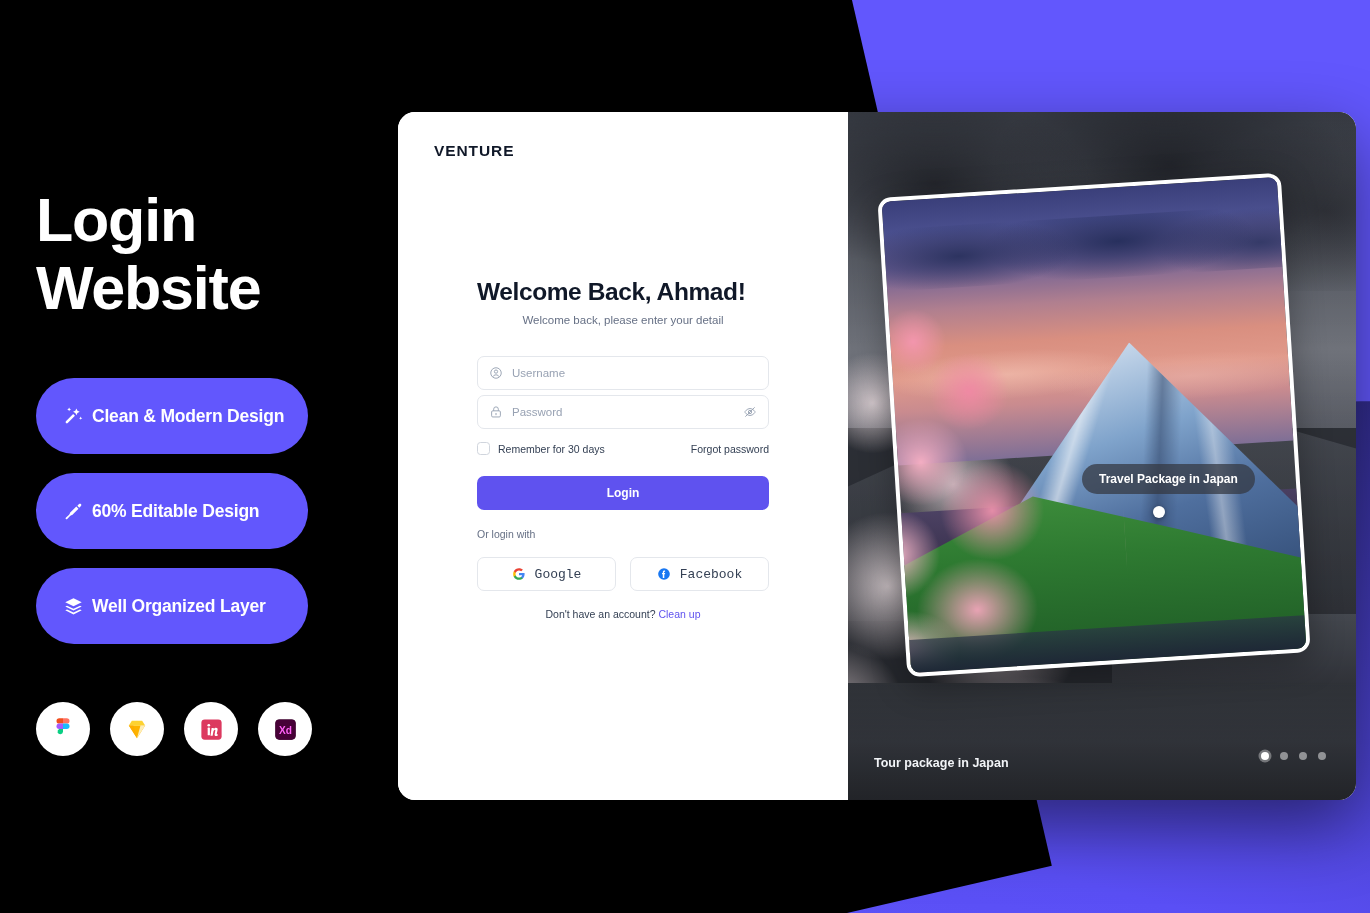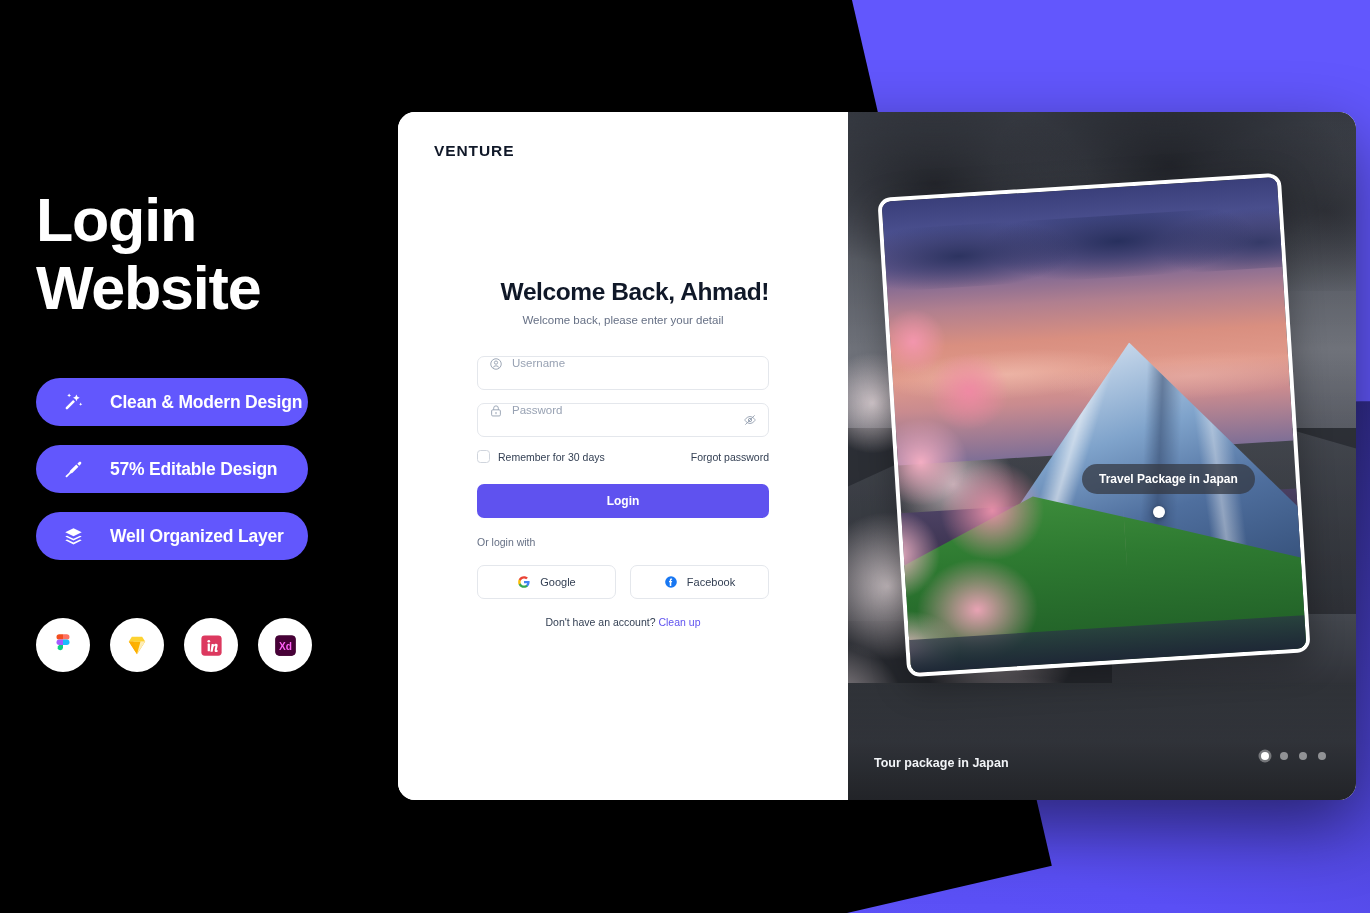--- a/index.html
+++ b/index.html
@@ -93,24 +93,24 @@
     font-weight: 700;
     color: #ffffff;
     letter-spacing: -1.2px;
   }
   .promo-title span { display: block; }
 
   .pill-list { margin-top: 56px; display: flex; flex-direction: column; gap: 19px; }
   .pill {
     display: flex;
     align-items: center;
-    gap: 26px;
+    gap: 8px;
     background: #6257fd;
     border-radius: 999px;
-    height: 48px;
+    height: 76px;
     padding: 0 26px;
     width: 272px;
   }
   .pill-icon {
     width: 22px;
     height: 22px;
     flex: 0 0 22px;
     display: flex;
     align-items: center;
     justify-content: center;
@@ -170,45 +170,46 @@
   }
 
   .form-inner {
     position: absolute;
     top: 166px;
     left: 0;
     width: 450px;
     padding: 0 79px;
   }
   .form-heading {
-    text-align: right;
+    text-align: left;
     font-size: 24.5px;
     font-weight: 700;
     color: #101828;
     letter-spacing: -0.4px;
   }
   .form-sub {
     text-align: center;
     margin-top: 8px;
     font-size: 11.5px;
     color: #667085;
   }
 
   .field {
     margin-top: 0;
     height: 34px;
     border: 1px solid #e4e7ec;
     border-radius: 7px;
     display: flex;
+    align-items: center;
     padding: 0 11px;
     gap: 9px;
     background: #ffffff;
   }
   .field.first { margin-top: 30px; }
-  .field.second { margin-top: 13px; }
+  .field.second { margin-top: 5px; }
   .field svg { flex: 0 0 auto; display: block; }
   .field-text {
     font-size: 11.5px;
     color: #98a2b3;
     flex: 1;
   }
   .eye-btn { margin-left: auto; display: flex; align-items: center; }
 
   .row-between {
     margin-top: 13px;
@@ -261,23 +262,24 @@
     border-radius: 7px;
     background: #ffffff;
     display: flex;
     align-items: center;
     justify-content: center;
     gap: 9px;
     cursor: pointer;
   }
   .social-btn svg { display: block; }
   .social-label {
-    font-size: 11px;
+    font-size: 13px;
     color: #344054;
     font-weight: 400;
+    font-family: Liberation Mono, monospace;
   }
 
   .signup-line {
     margin-top: 17px;
     text-align: center;
     font-size: 10.5px;
     color: #344054;
   }
   .signup-link { color: #5f52ef; text-decoration: none; }
 
@@ -515,21 +517,21 @@
     </div>
 
     <div class="pill">
       <span class="pill-icon">
         <svg viewBox="0 0 24 24" fill="#ffffff">
             <path d="M20.5 3.5c.6.6.6 1.6 0 2.2l-1.9 1.9-2.2-2.2 1.9-1.9c.6-.6 1.6-.6 2.2 0z"></path>
             <path d="M15.2 6.3l2.5 2.5-7.2 7.2-3.4.9.9-3.4 7.2-7.2z"></path>
             <path d="M8.3 14.6l1.1 1.1-4.6 4.8a1.1 1.1 0 0 1-1.6-1.5l5.1-4.4z"></path>
           </svg>
       </span>
-      <span class="pill-label">57% Editable Design</span>
+      <span class="pill-label">60% Editable Design</span>
     </div>
 
     <div class="pill">
       <span class="pill-icon">
         <svg viewBox="0 0 24 24" fill="#ffffff">
             <path d="M12 2.6l9.4 4.6-9.4 4.6L2.6 7.2 12 2.6z"></path>
             <path d="M4.6 11.1l-2 1 9.4 4.6 9.4-4.6-2-1L12 14.6l-7.4-3.5z"></path>
             <path d="M4.6 15.4l-2 1L12 21l9.4-4.6-2-1L12 18.9l-7.4-3.5z"></path>
           </svg>
       </span>

